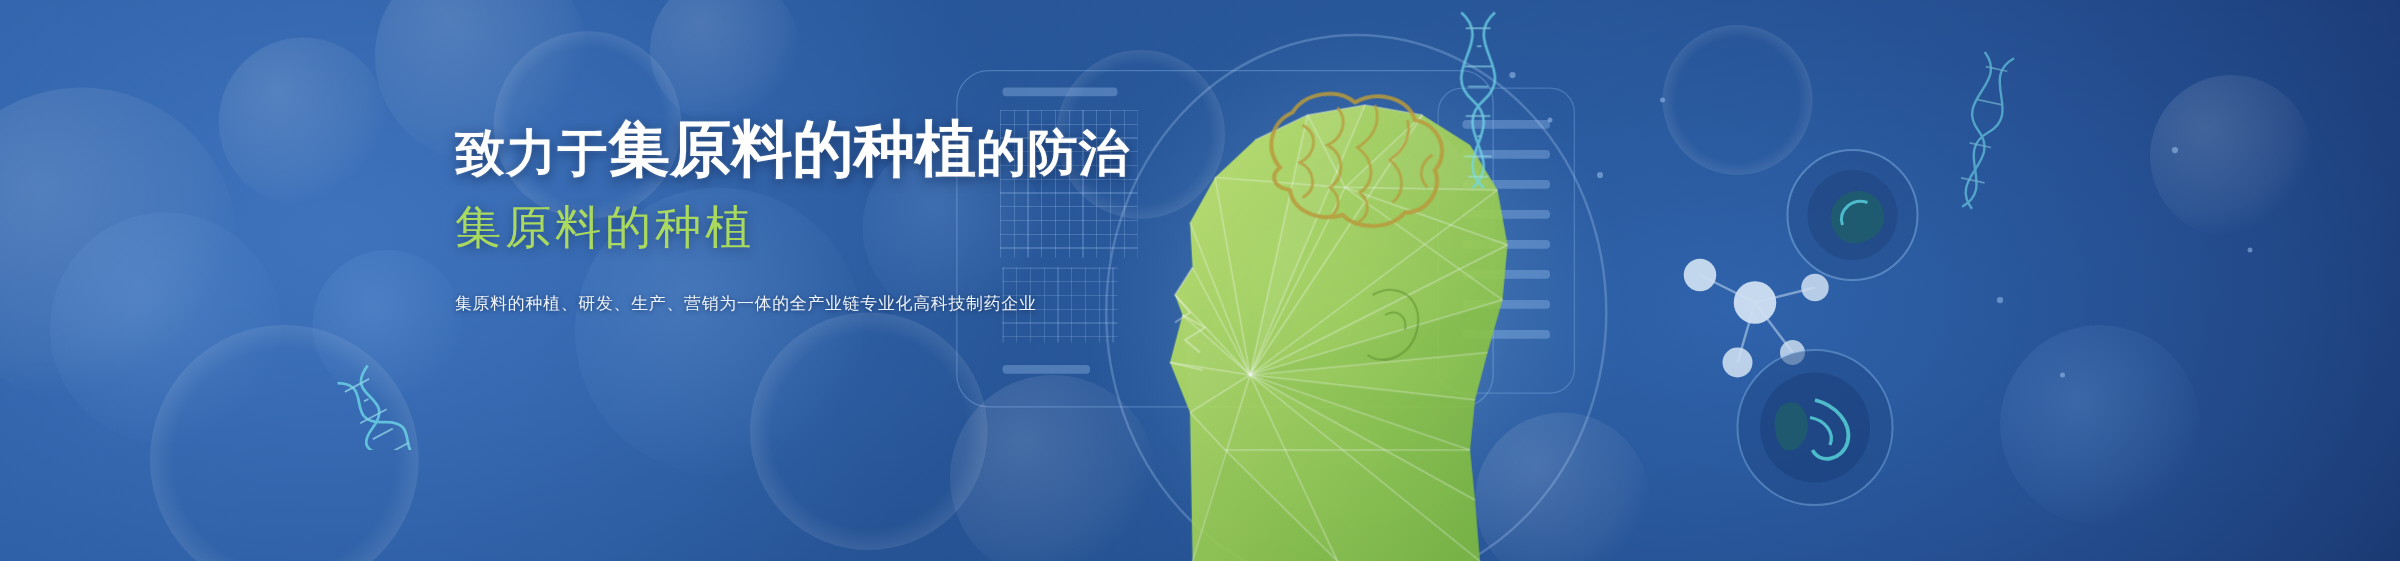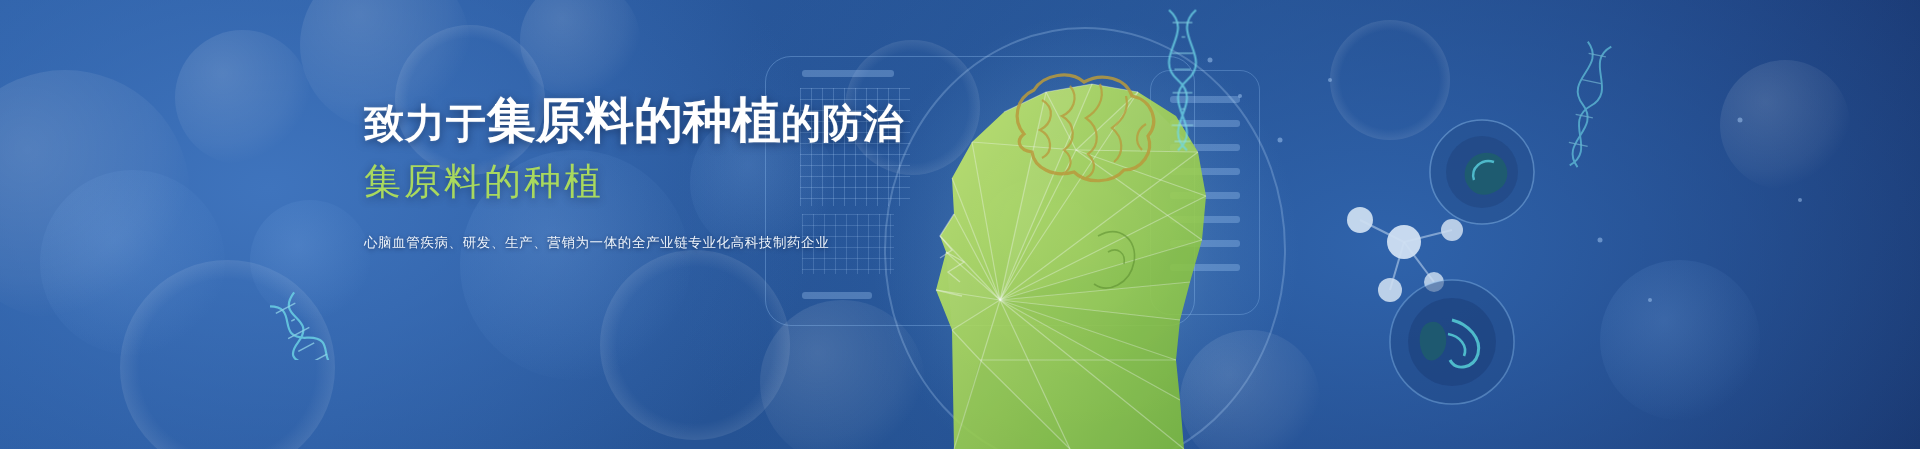--- a/index.html
+++ b/index.html
@@ -90,21 +90,21 @@
   <div class="bokeh soft" style="left:1180px; top:330px; width:140px; height:140px;"></div>
   <div class="bokeh ring" style="left:1330px; top:20px;  width:120px; height:120px;"></div>
   <div class="bokeh dim" style="left:1600px; top:260px; width:160px; height:160px;"></div>
   <div class="bokeh soft" style="left:1720px; top:60px;  width:130px; height:130px;"></div>
 
   <div class="copy">
     <div class="headline">
       <span>致力于</span><span class="big">集原料的种植</span><span>的防治</span>
     </div>
     <div class="subhead">集原料的种植</div>
-    <div class="tagline">心脑血管疾病、研发、生产、营销为一体的全产业链专业化高科技制药企业</div>
+    <div class="tagline">集原料的种植、研发、生产、营销为一体的全产业链专业化高科技制药企业</div>
   </div>
 
   <div class="graphic">
 
     <div class="hud"></div>
     <div class="hud2"></div>
 
     <div class="gridbox"></div>
     <div class="gridbox2"></div>
 

